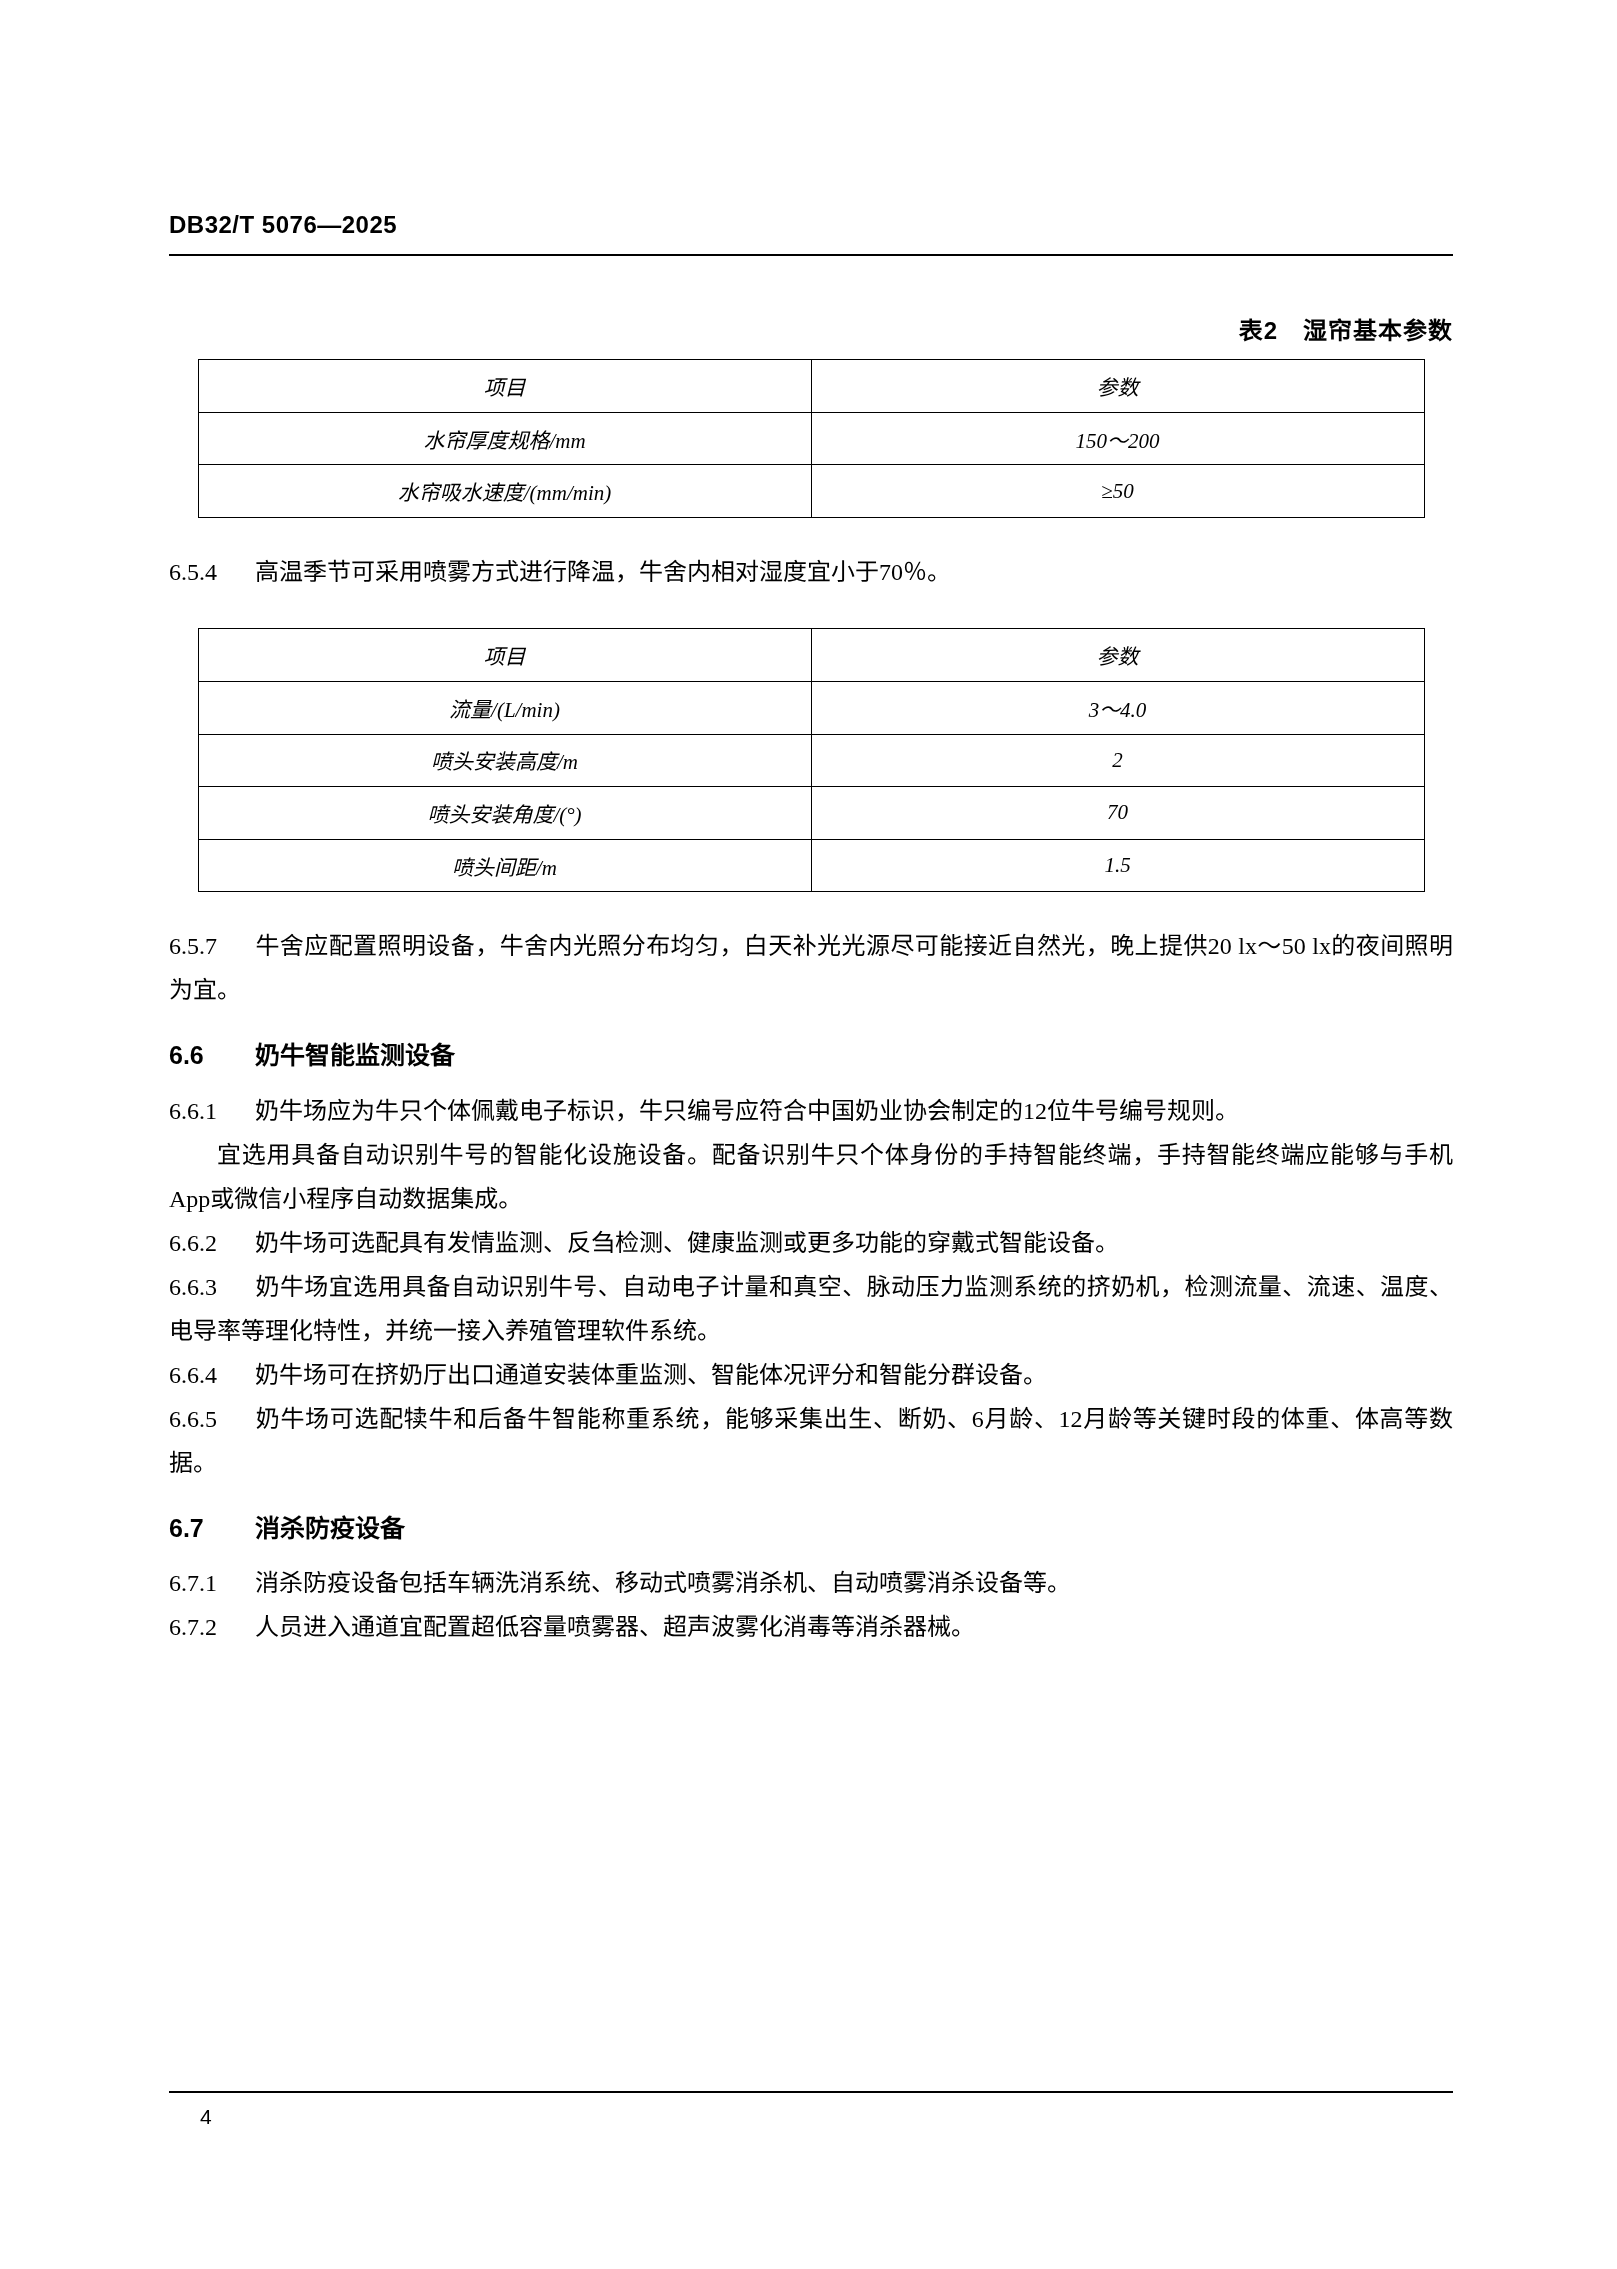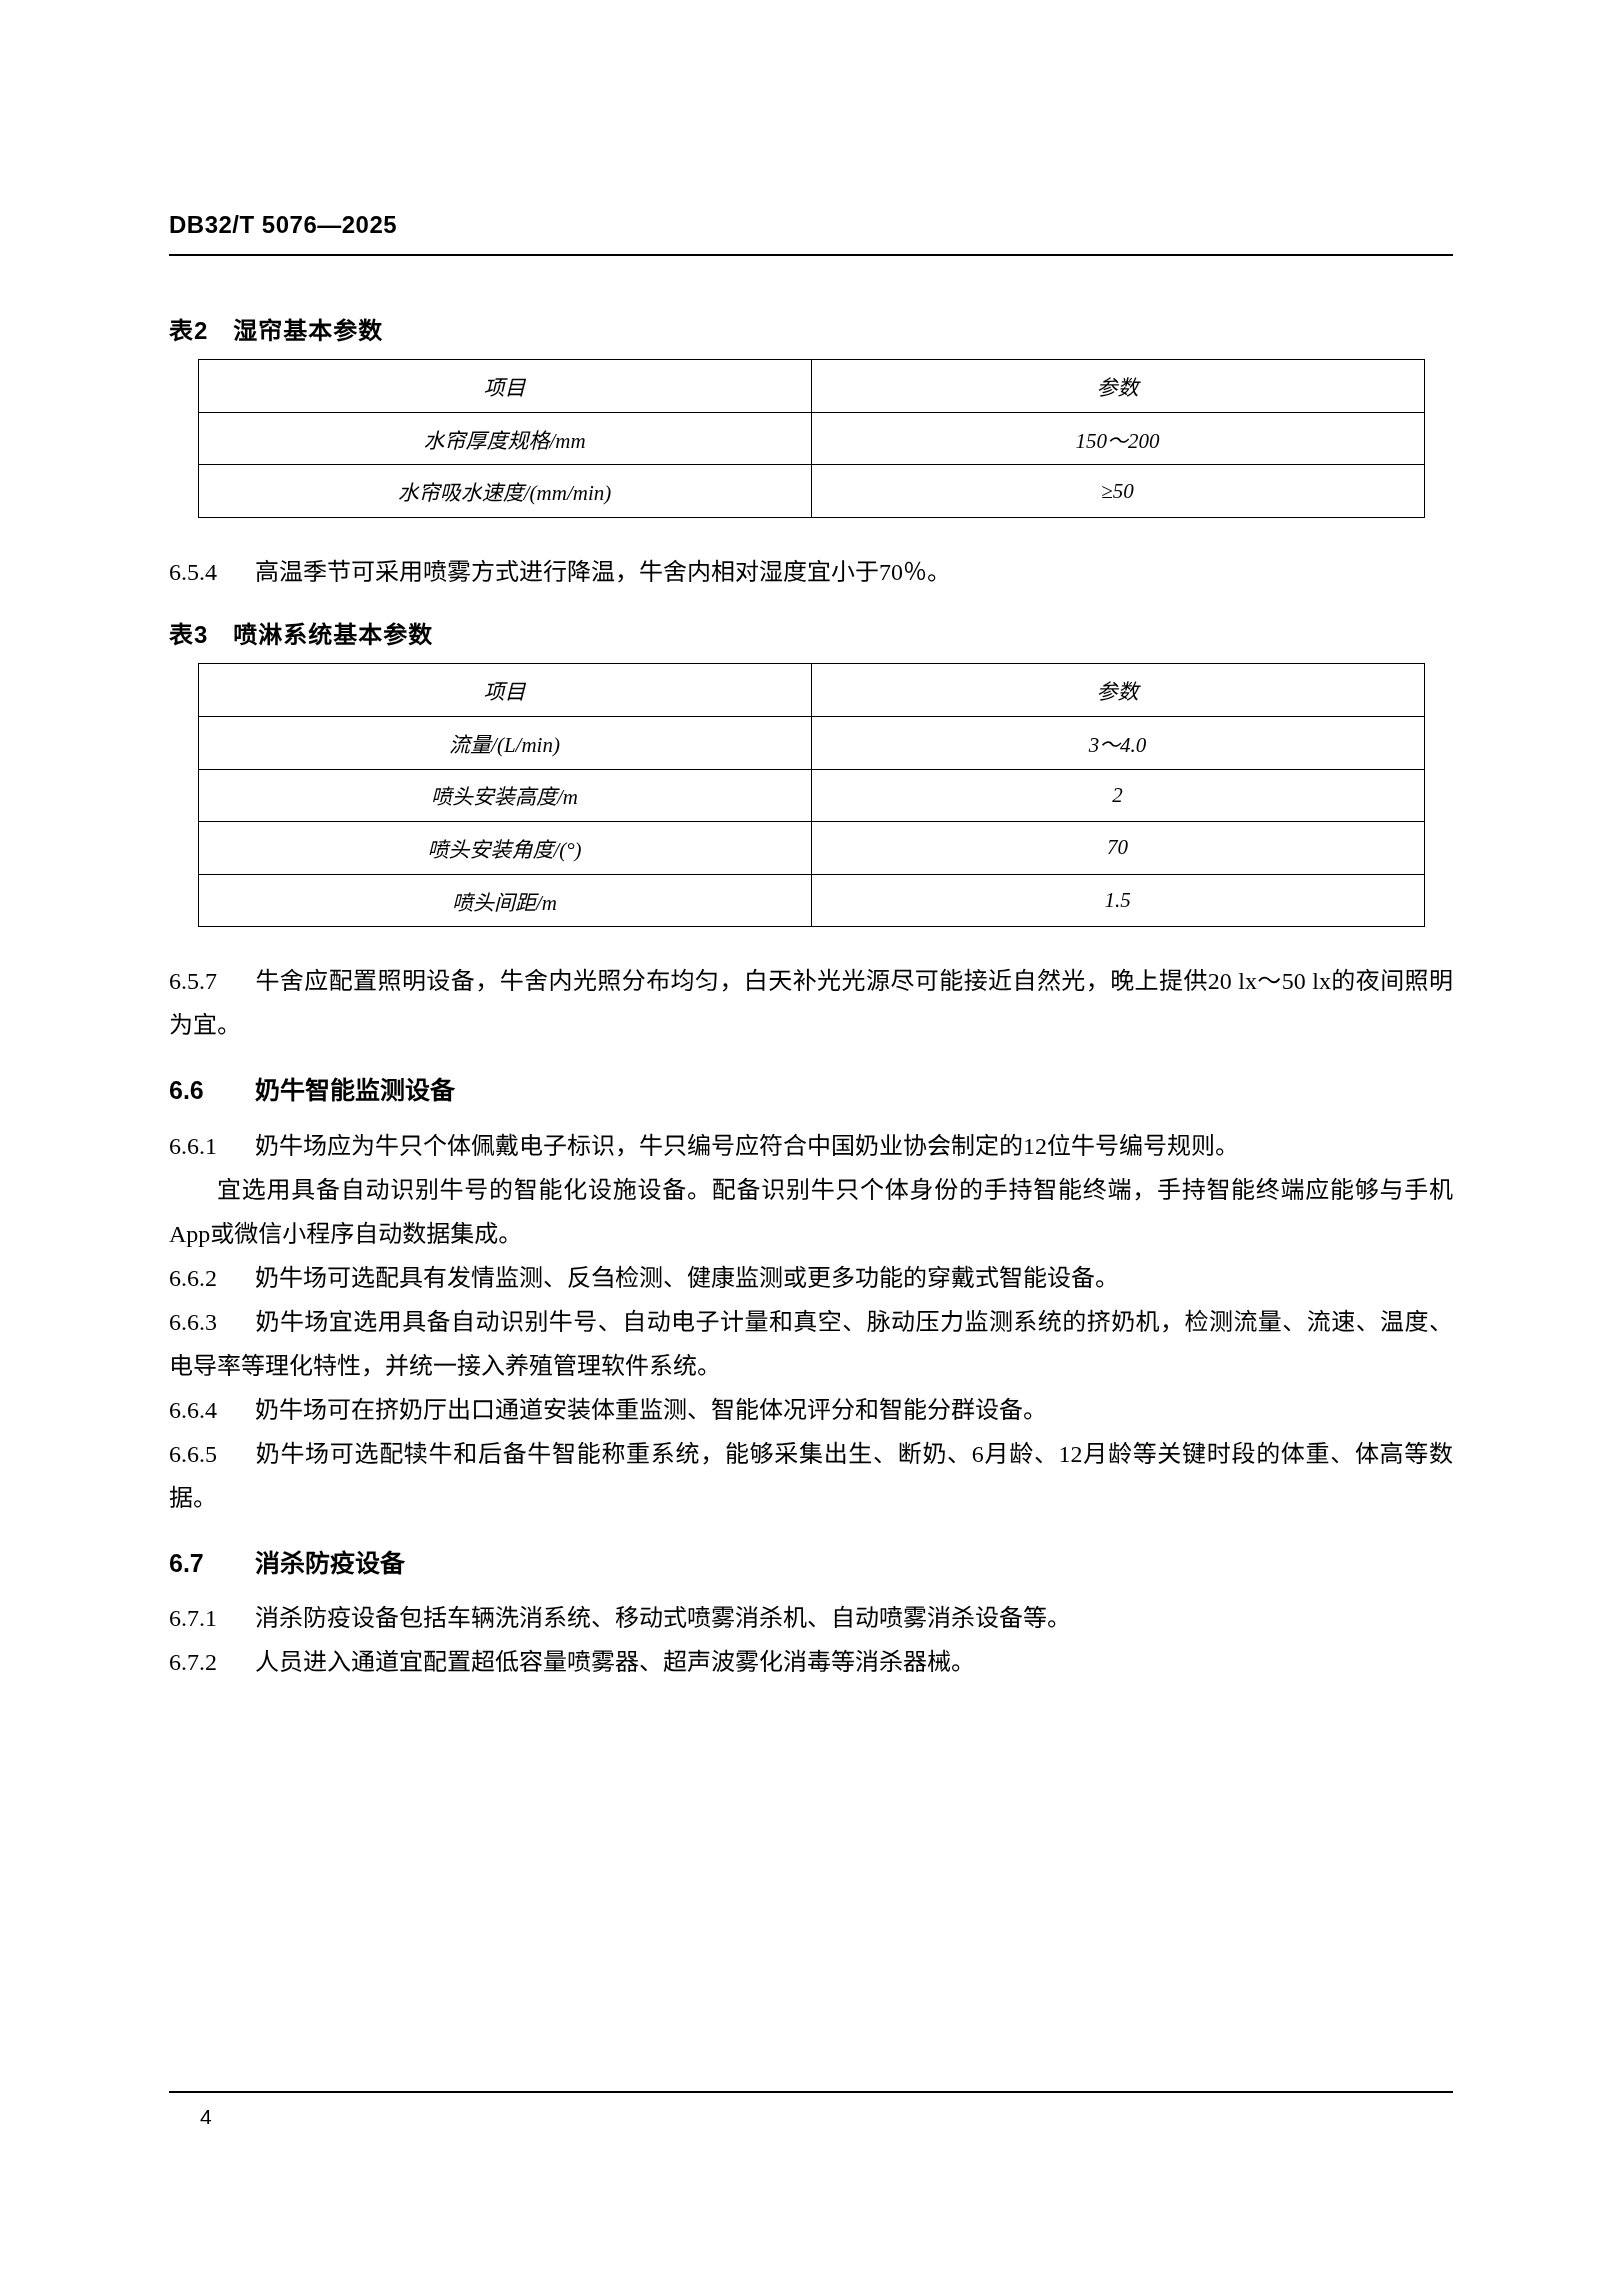--- a/index.html
+++ b/index.html
@@ -37,21 +37,21 @@
   .header-code {
     position: absolute;
     left: 169px;
     top: 195px;
     font-family: "Liberation Sans", "DejaVu Sans", sans-serif;
     font-weight: bold;
     font-size: 24px;
     letter-spacing: 0.5px;
   }
   .table-caption {
-    text-align: left;
+    text-align: right;
     font-family: "Liberation Sans", "DejaVu Sans", sans-serif;
     font-weight: bold;
     font-size: 24px;
     margin: 0;
     letter-spacing: 1px;
   }
   table.std {
     border-collapse: collapse;
     width: 1223px;
     margin: 13.3px auto 0 auto;
@@ -146,21 +146,20 @@
 
     <div class="spacer-m"></div>
 
     <p class="para">
       <span class="num">6.5.4</span><span>高温季节可采用喷雾方式进行降温，牛舍内相对湿度宜小于70％。</span>
     </p>
 
 
     <div class="spacer-s"></div>
 
-    <p class="table-caption">表3　喷淋系统基本参数</p>
     <table class="std">
       <tbody>
         <tr>
           <td class="colL">项目</td>
           <td class="colR">参数</td>
         </tr>
         <tr>
           <td class="colL">流量/(L/min)</td>
           <td class="colR">3～4.0</td>
         </tr>

